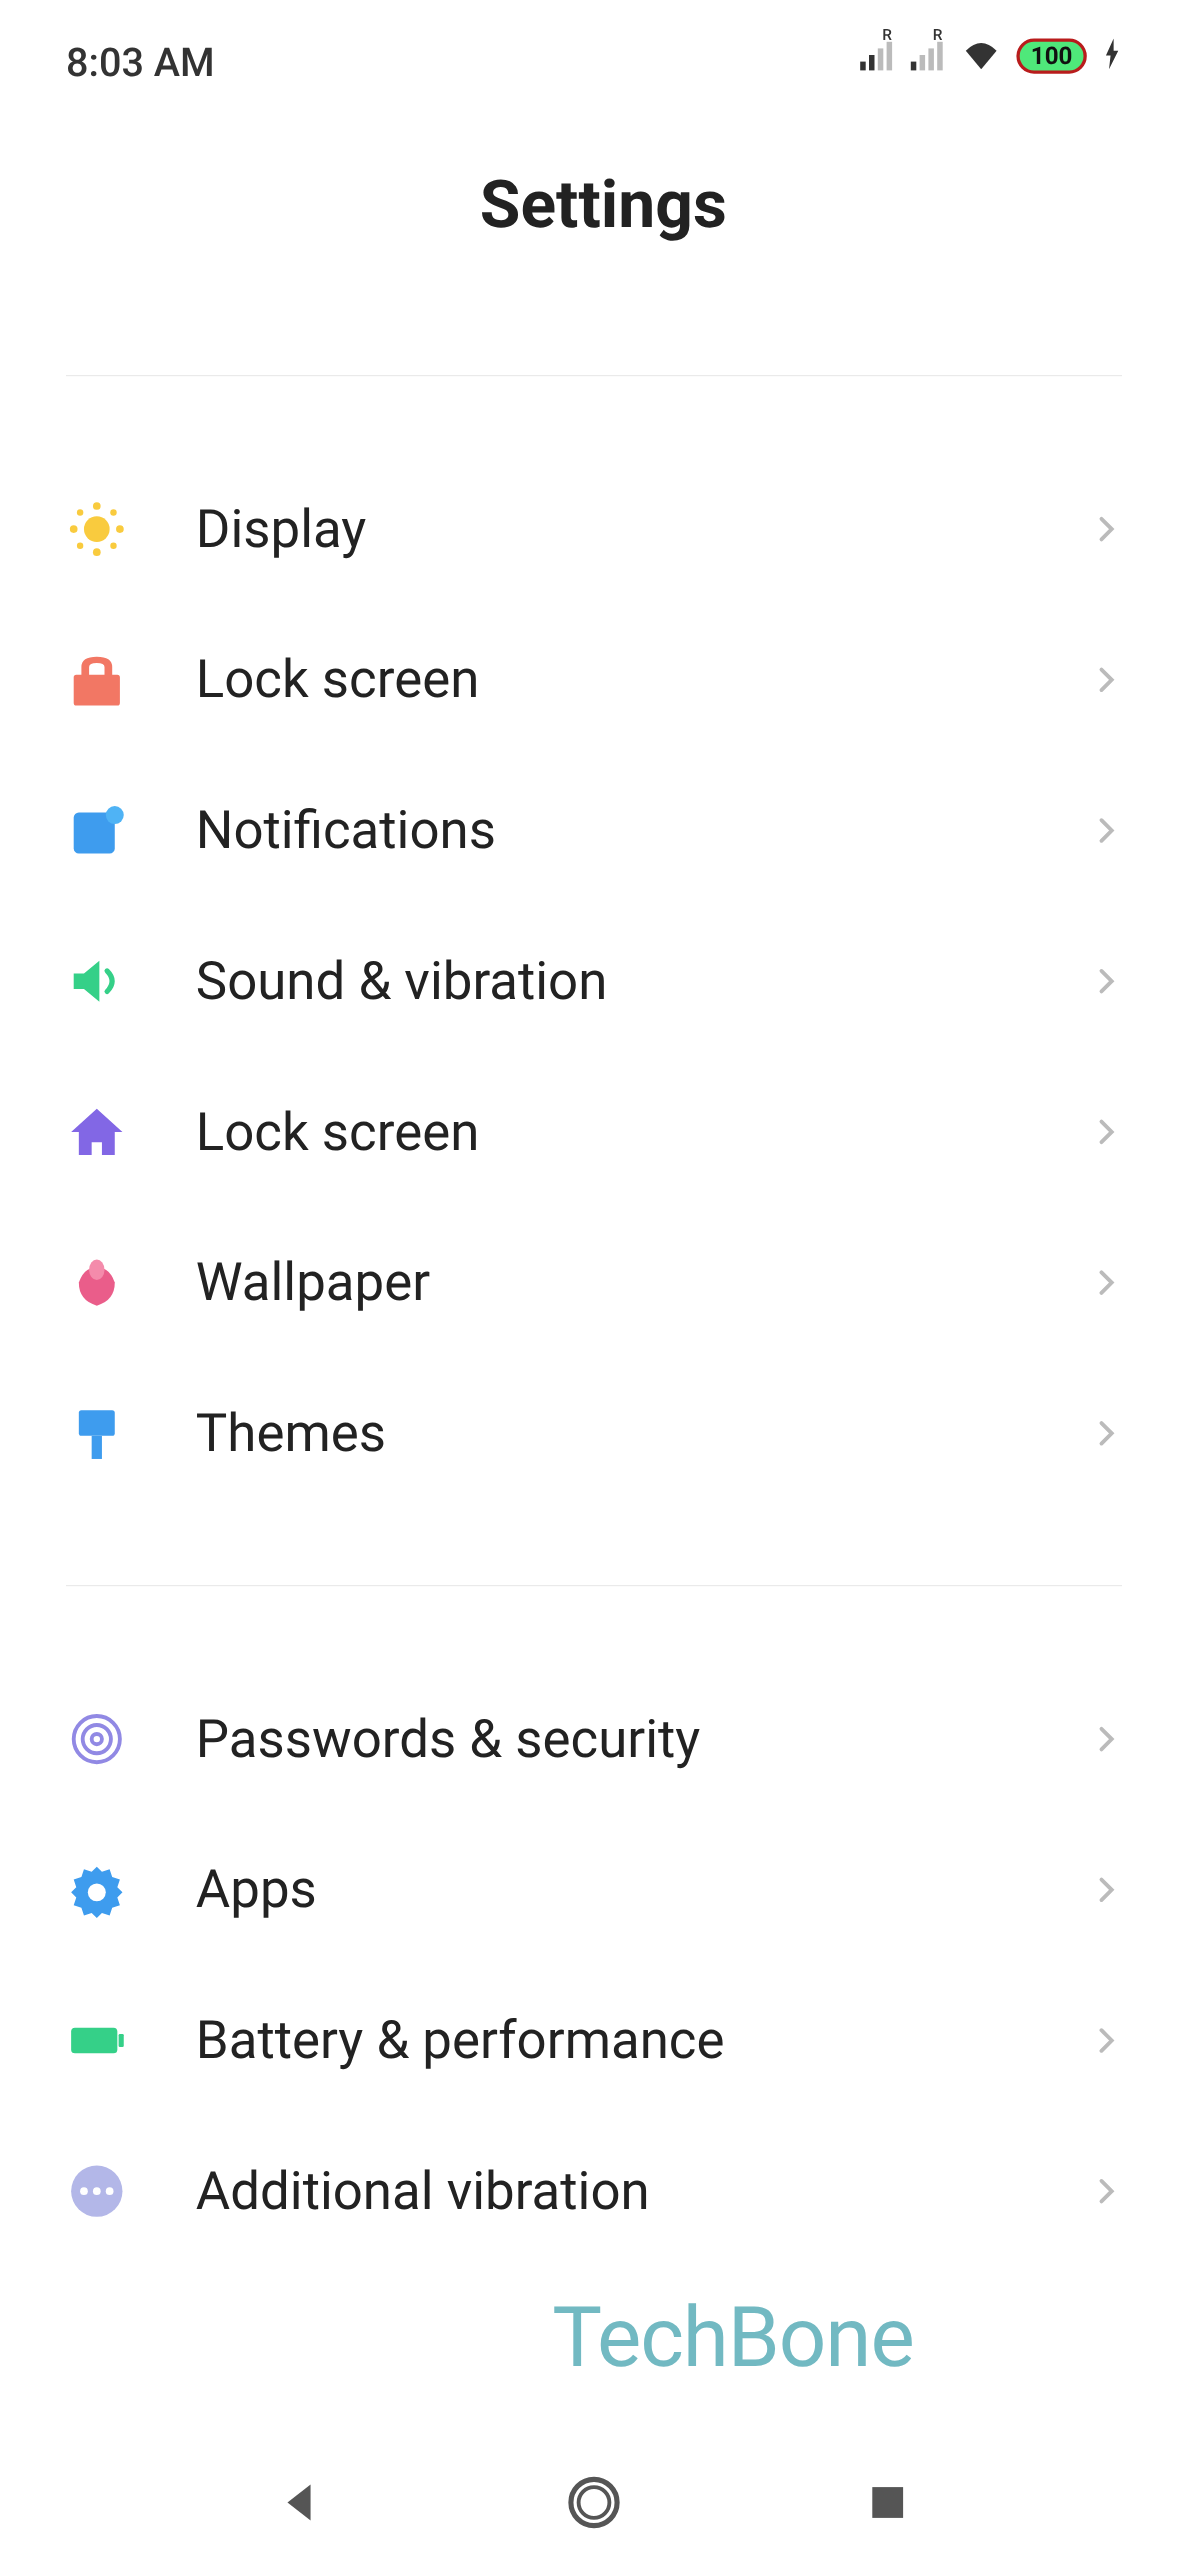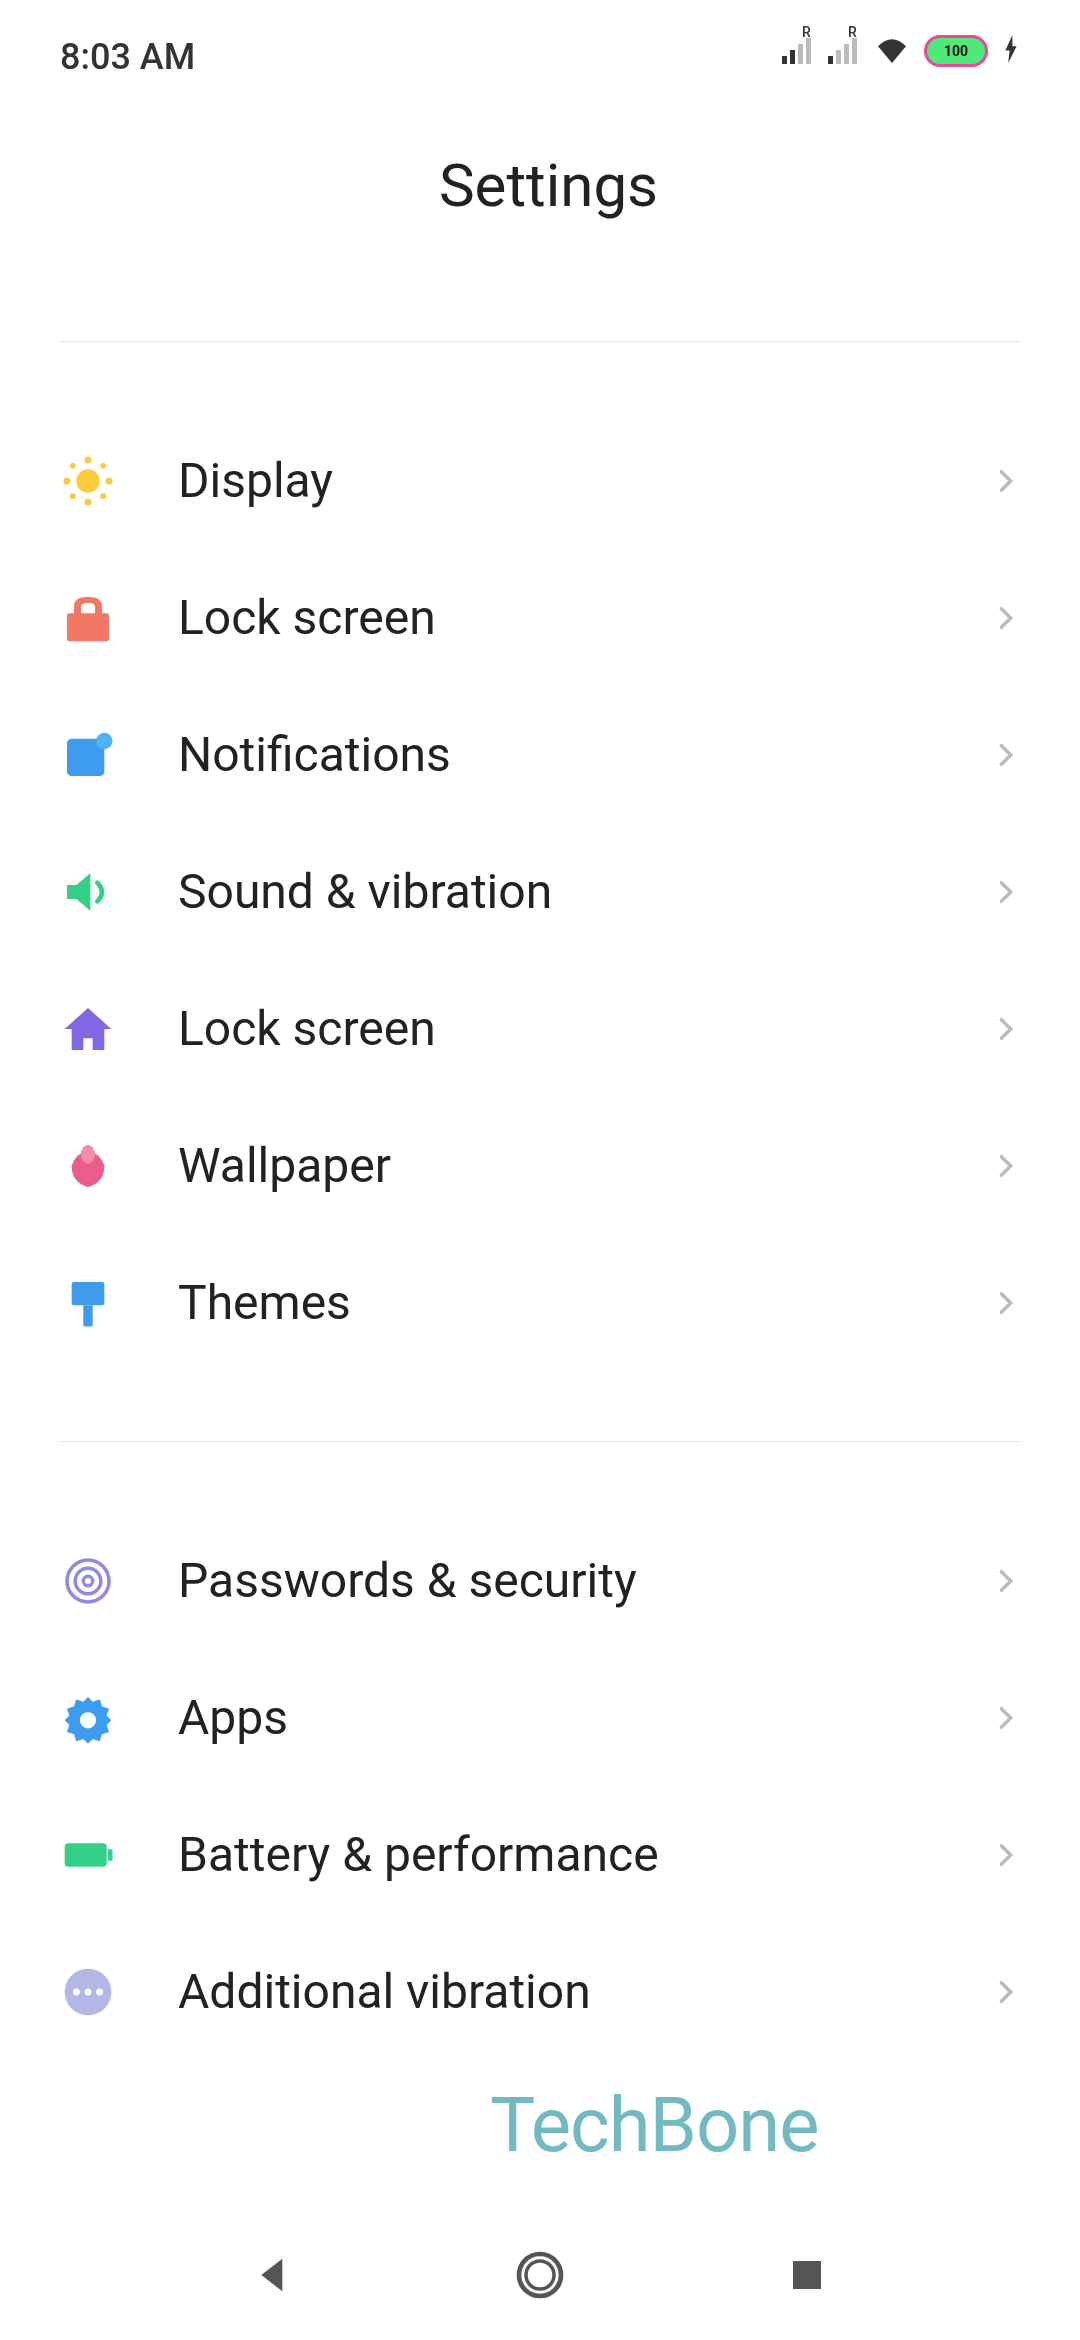--- a/index.html
+++ b/index.html
@@ -61,41 +61,41 @@
       height: 28px;
     }
     .battery-icon {
       display: flex;
       align-items: center;
       gap: 4px;
     }
     .battery-pill {
       width: 64px;
       height: 32px;
-      border: 3px solid #ec4899;
+      border: 3px solid #b91c1c;
       border-radius: 16px;
       display: flex;
       align-items: center;
       justify-content: center;
       background: #4fe87a;
-      font-size: 14px;
+      font-size: 22px;
       font-weight: 700;
       color: #111;
     }
     .bolt-icon svg {
       width: 18px;
       height: 28px;
     }
     .header {
       text-align: center;
       padding: 60px 0 120px 0;
     }
     .header-title {
       font-size: 60px;
-      font-weight: 400;
+      font-weight: 700;
       color: #222;
       padding-left: 17px;
     }
     .divider {
       height: 1px;
       background: #e8e8e8;
       margin: 0 60px;
     }
     .section {
       padding: 70px 0 70px 0;
@@ -141,21 +141,21 @@
     .nav-button {
       width: 56px;
       height: 56px;
       display: flex;
       align-items: center;
       justify-content: center;
     }
     .watermark {
       position: absolute;
       bottom: 170px;
-      left: 490px;
+      left: 502px;
       font-size: 76px;
       font-weight: 400;
       color: #72b9c2;
       letter-spacing: -1px;
       pointer-events: none;
     }
   </style>
 </head>
 <body>
 

